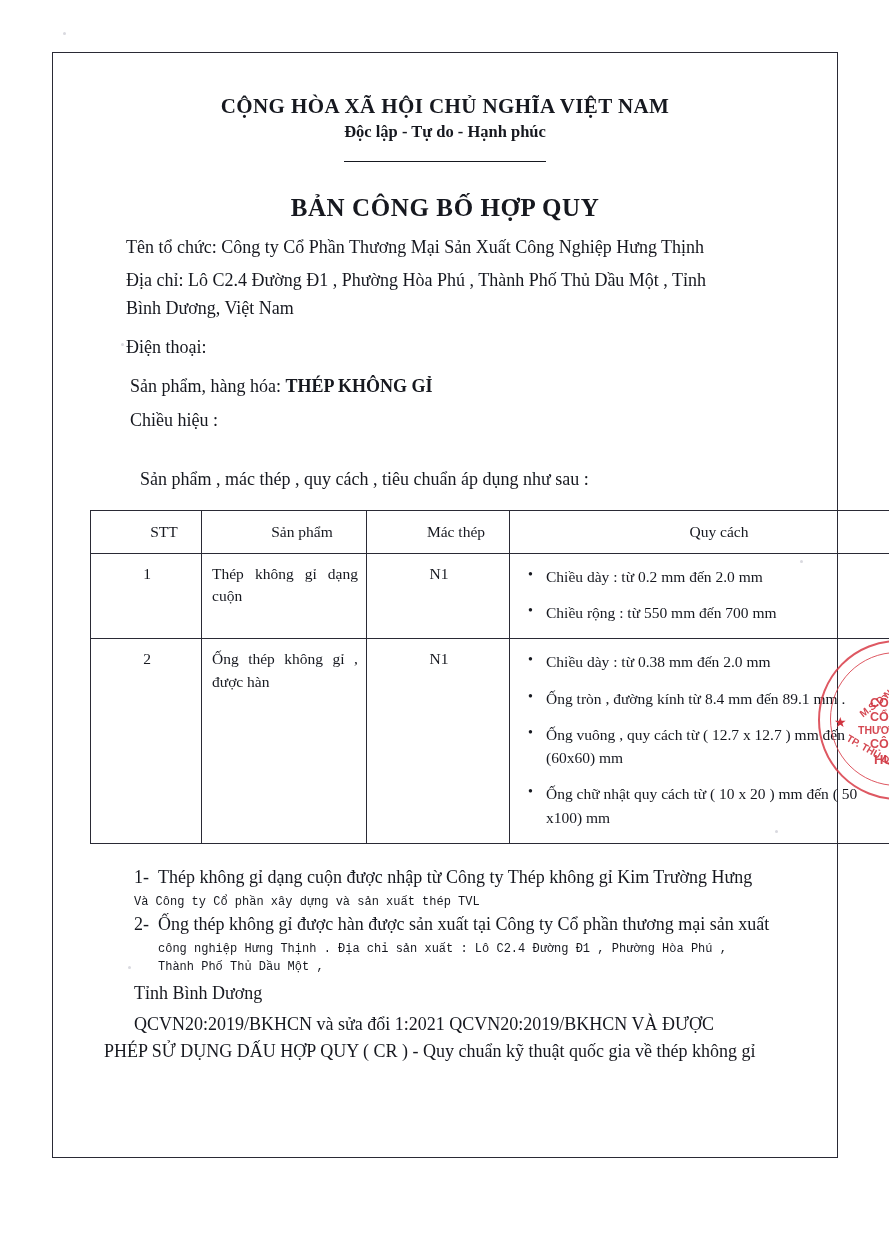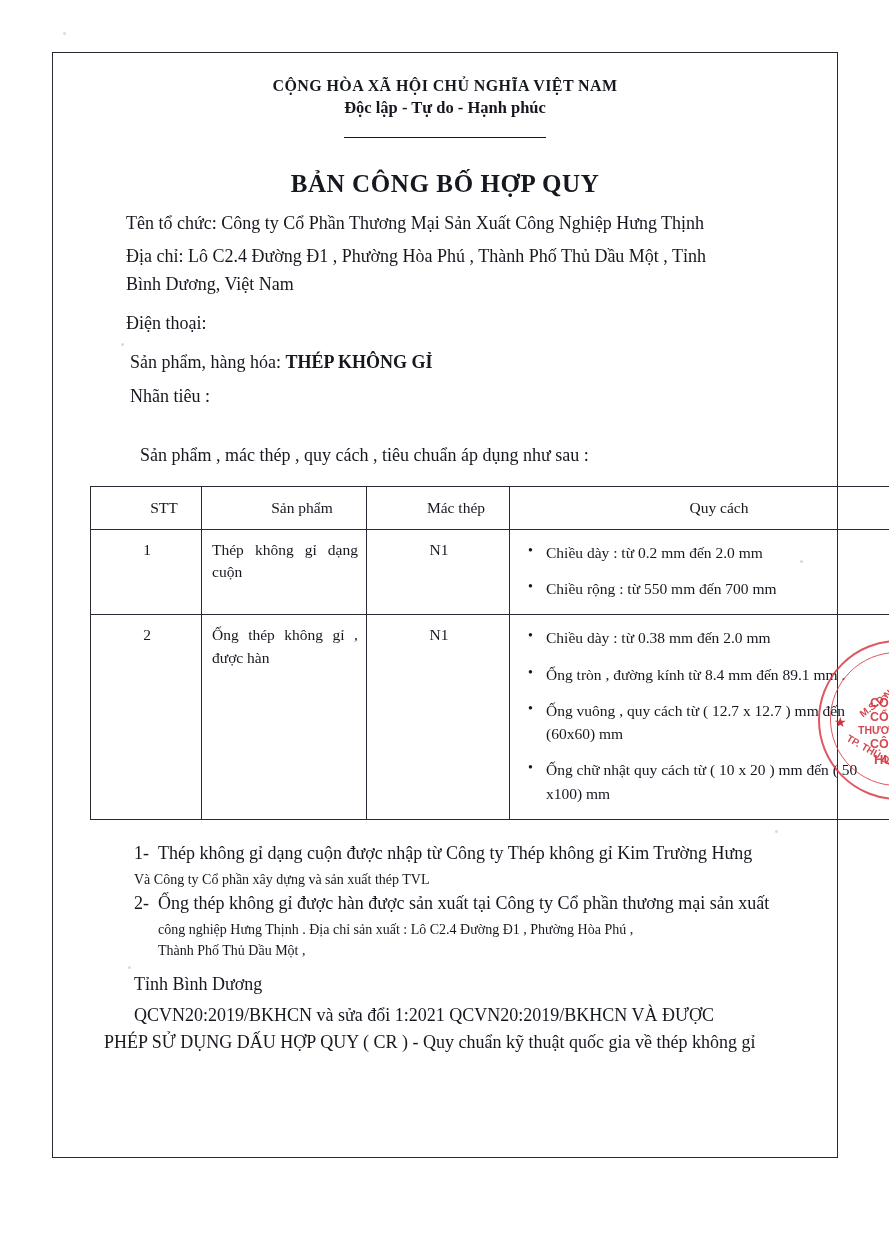--- a/index.html
+++ b/index.html
@@ -32,24 +32,24 @@
     left: 68px;
     top: 62px;
     width: 754px;
     box-sizing: border-box;
     padding: 8px 22px 0 22px;
   }
 
   .center { text-align: center; }
 
   .nation-title {
-    font-size: 16px;
+    font-size: 21px;
     font-weight: bold;
     letter-spacing: 0.4px;
-    margin-top: 7px;
+    margin-top: 24px;
   }
   .nation-sub {
     font-size: 16.5px;
     font-weight: bold;
     margin-top: 3px;
     display: inline-block;
     border-bottom: 1.4px solid #16181f;
     padding-bottom: 19px;
   }
 
@@ -129,30 +129,31 @@
   .note-row {
     display: flex;
     font-size: 18px;
     line-height: 1.5;
     padding-left: 44px;
     margin-bottom: 2px;
   }
   .note-num { width: 24px; flex: none; }
   .note-text { flex: 1; }
   .note-cont {
-    font-size: 14px;
+    font-size: 12px;
     line-height: 1.5;
     padding-left: 44px;
+    font-family: Liberation Mono, monospace;
   }
   .note-cont.deep { padding-left: 68px; }
 
   .final-block {
     font-size: 18px;
     line-height: 1.5;
-    margin-top: 10px;
+    margin-top: 4px;
   }
   .final-block .l1 { padding-left: 44px; text-align: justify; }
   .final-block .l2 { padding-left: 44px; text-align: justify; }
   .final-block .l3 { padding-left: 14px; text-align: justify; }
 
   
   .stamp {
     position: absolute;
     left: 818px;
     top: 640px;
@@ -218,21 +219,21 @@
   <div class="center doc-title">BẢN CÔNG BỐ HỢP QUY</div>
 
   <div class="para indent-0">Tên tổ chức: Công ty Cổ Phần Thương Mại Sản Xuất Công Nghiệp Hưng Thịnh</div>
   <div class="para indent-0" style="margin-top:6px;">Địa chỉ: Lô C2.4 Đường Đ1 , Phường Hòa Phú , Thành Phố Thủ Dầu Một , Tỉnh</div>
   <div class="para indent-0" style="margin-top:0;">Bình Dương, Việt Nam</div>
   <div class="para indent-0">Điện thoại:</div>
 
   <div class="para indent-1">
     <span>Sản phẩm, hàng hóa: </span><span class="bold">THÉP KHÔNG GỈ</span>
   </div>
-  <div class="para indent-1" style="margin-top:6px;">Nhãn tiêu :</div>
+  <div class="para indent-1" style="margin-top:6px;">Chiều hiệu :</div>
   <div class="para indent-2" style="margin-top:32px;font-family:Liberation Serif, serif;">Sản phẩm , mác thép , quy cách , tiêu chuẩn áp dụng như sau :</div>
 
   <table class="spec">
     <thead>
       <tr>
         <th class="col-stt">STT</th>
         <th class="col-prod">Sản phẩm</th>
         <th class="col-mac">Mác thép</th>
         <th class="col-quy">Quy cách</th>
         <th class="col-tc">Tiêu chuẩn áp dụng</th>

